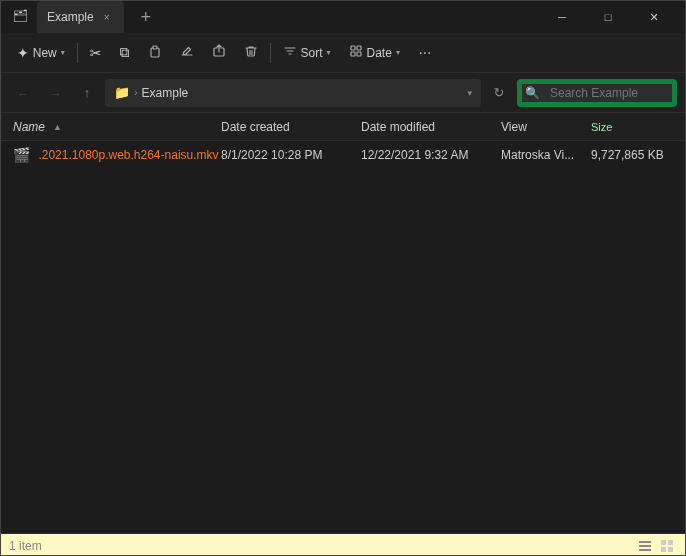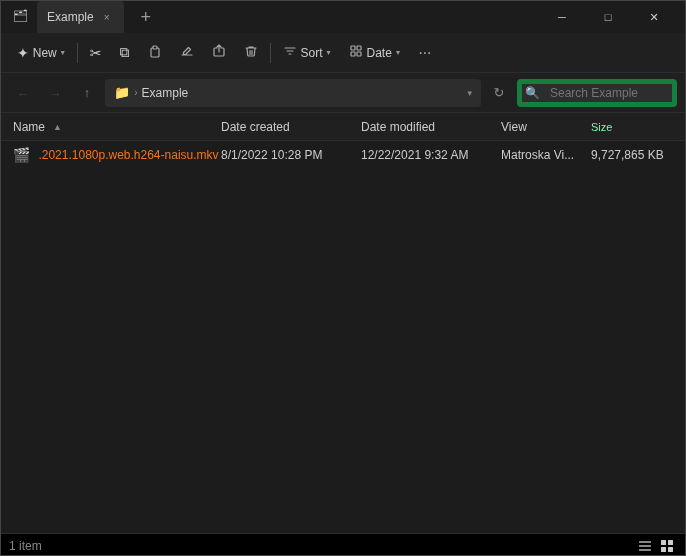--- a/index.html
+++ b/index.html
@@ -216,20 +216,21 @@
     }
     .col-name {
       flex: 1;
       min-width: 0;
       display: flex;
       align-items: center;
       gap: 8px;
       color: #cccccc;
       font-size: 12px;
       padding: 0 4px;
+      font-style: italic;
     }
     .col-name .sort-icon { color: #888; font-size: 9px; }
     .col-date-created {
       width: 140px;
       color: #cccccc;
       font-size: 12px;
       padding: 0 4px;
     }
     .col-date-modified {
       width: 140px;
@@ -293,21 +294,21 @@
       padding: 0 4px;
       white-space: nowrap;
     }
 
     
     .statusbar {
       display: flex;
       align-items: center;
       justify-content: space-between;
       height: 24px;
-      background: #000000;
+      background: #fef9c3;
       border-top: 1px solid #2d2d2d;
       padding: 0 8px;
     }
     .status-text {
       font-size: 12px;
       color: #888;
     }
     .view-toggles {
       display: flex;
       align-items: center;

